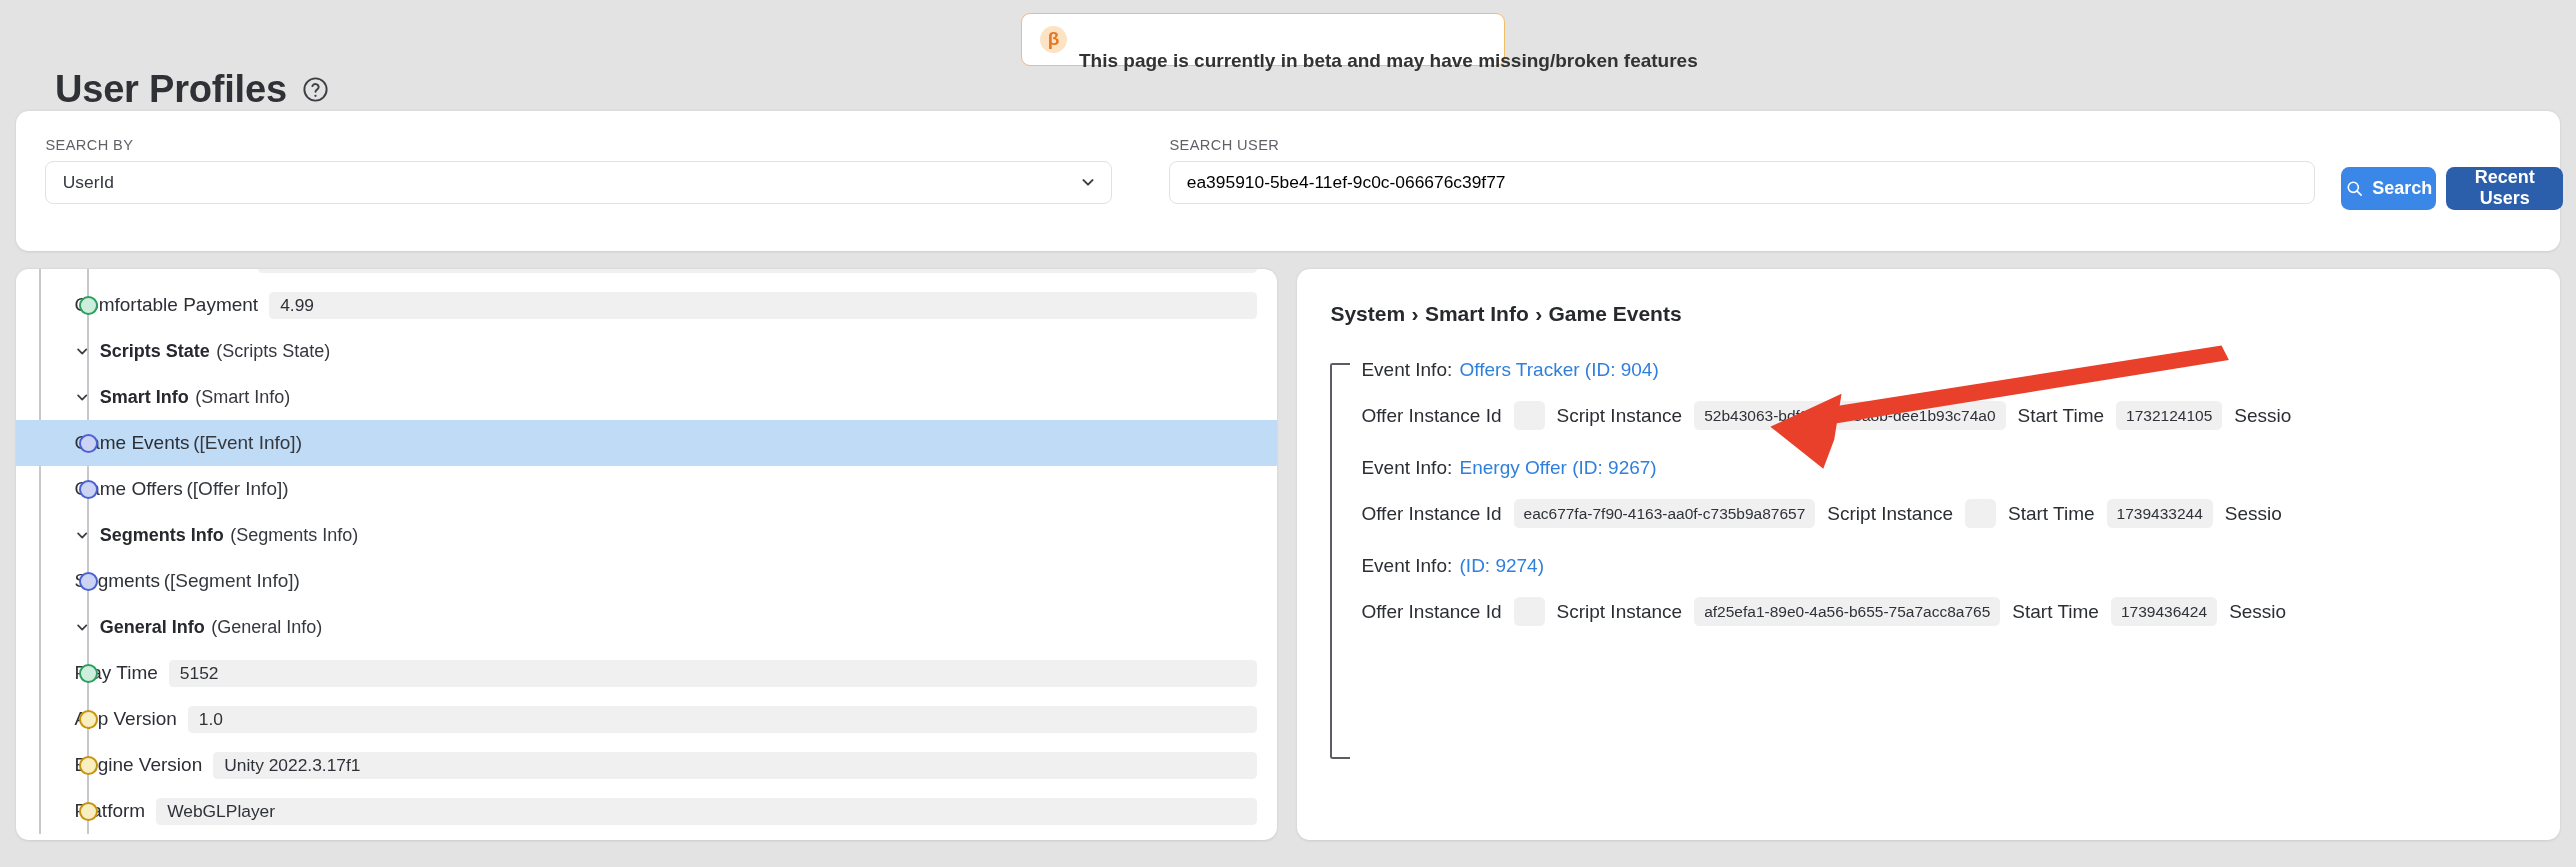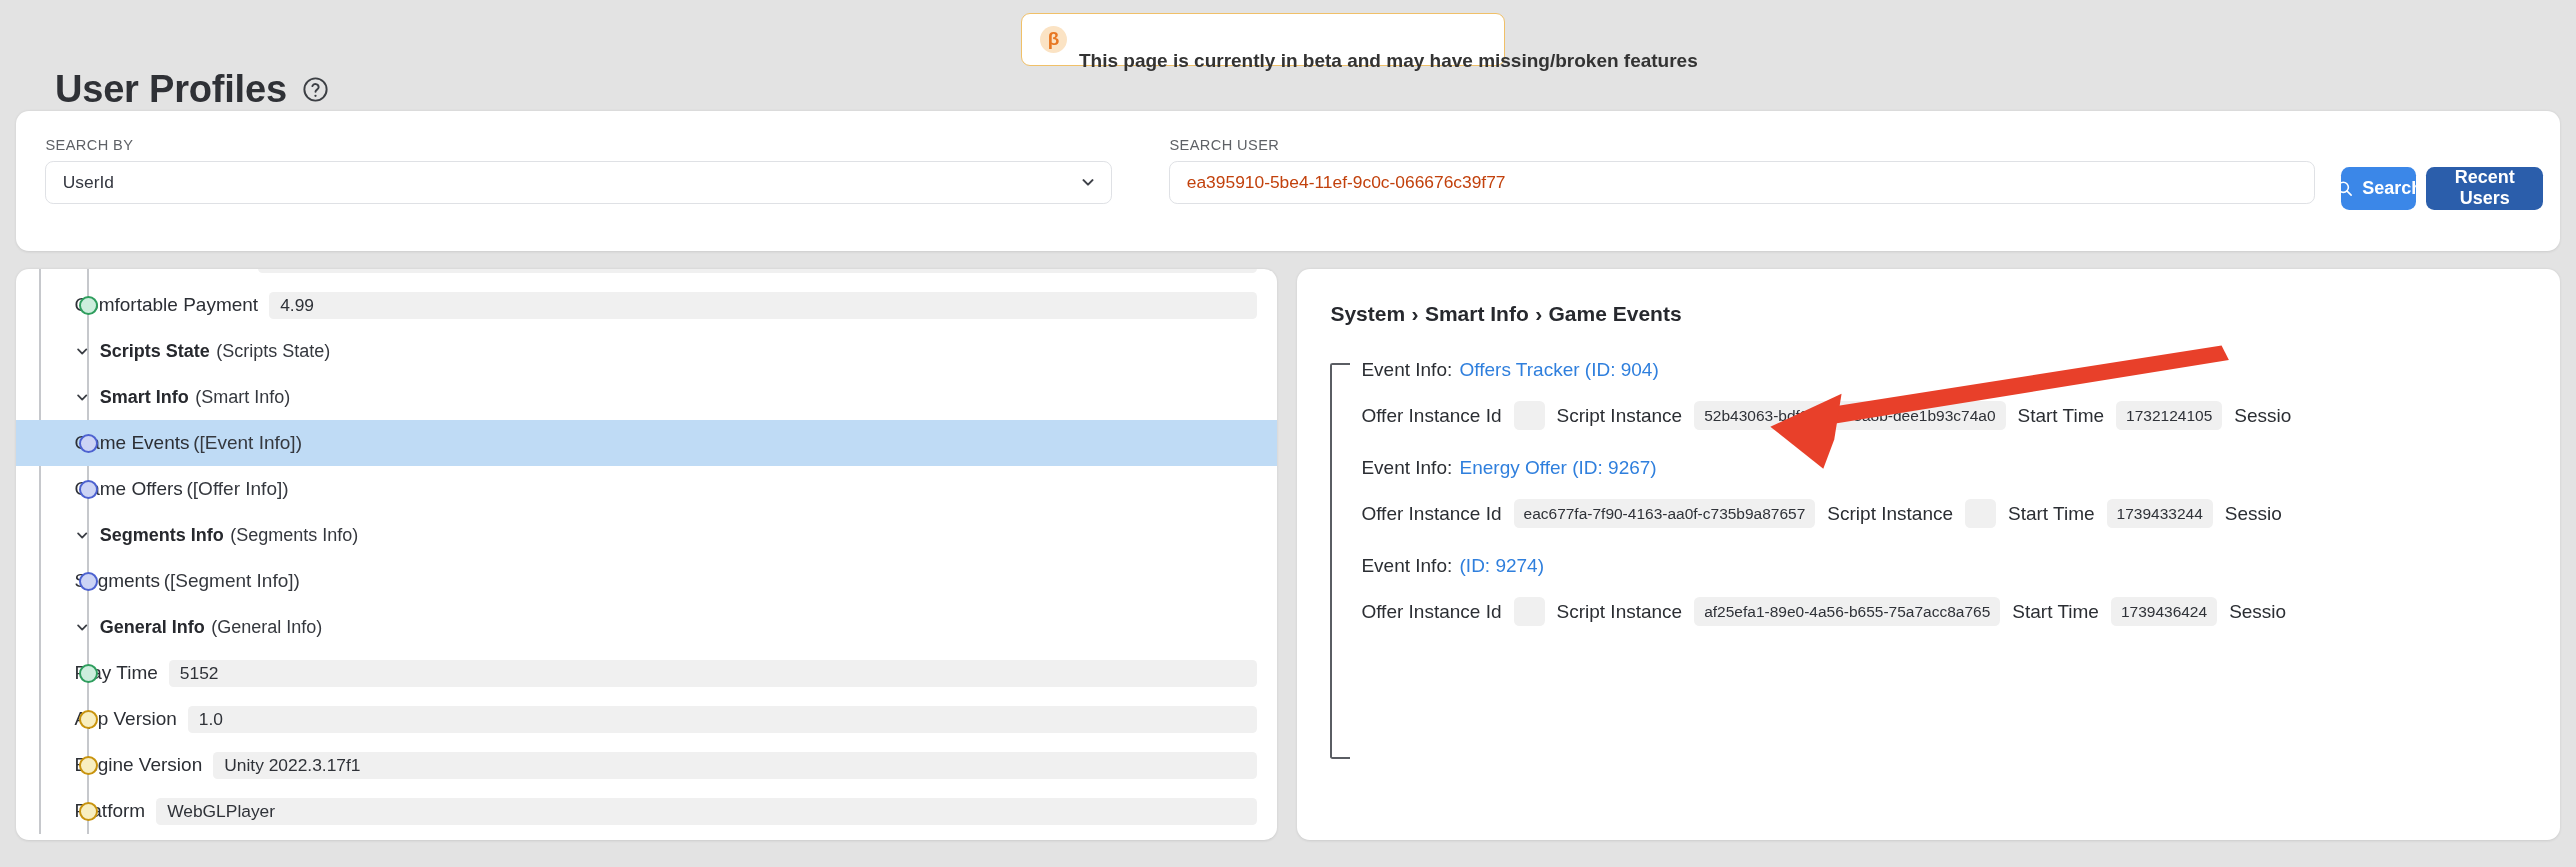--- a/index.html
+++ b/index.html
@@ -114,41 +114,41 @@
   }
   .search-col { margin-left: 44px; }
   .search-input {
     width: 1146px;
     height: 43px;
     border: 0.9px solid #dfe1e5;
     border-radius: 8.2px;
     background: #fff;
     padding: 0 16.4px;
     font-size: 17.4px;
-    color: #c2410c;
+    color: #000000;
     font-family: "Liberation Sans", sans-serif;
     outline: none;
   }
   .btn-row { display: flex; align-items: flex-end; gap: 10px; margin-left: 12.8px; padding-bottom: 0; }
   .btn {
     height: 43px;
     border: none;
     border-radius: 8.2px;
     color: #fff;
     font-size: 18px;
     font-weight: bold;
     display: flex;
     align-items: center;
     justify-content: center;
     gap: 8.2px;
     cursor: pointer;
     font-family: "Liberation Sans", sans-serif;
     padding: 0 18px;
   }
-  .btn-search { background: #3b87e8; width: 75px; }
+  .btn-search { background: #3b87e8; width: 95px; }
   .btn-recent { background: #2b5eab; width: 117px; }
   .btn .mag { width: 19px; height: 19px; flex: 0 0 19px; }
 
   
   .content {
     display: flex;
     gap: 20px;
     padding: 18px 16.4px 0 16.4px;
     height: 589px;
   }

